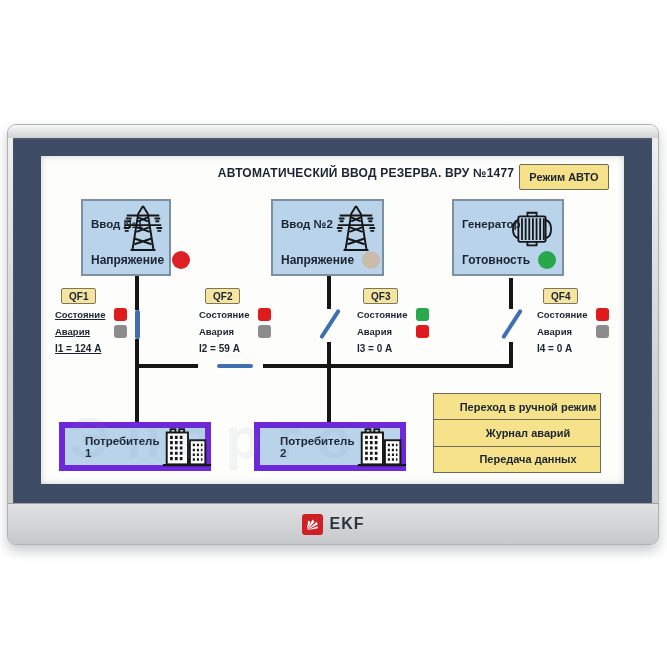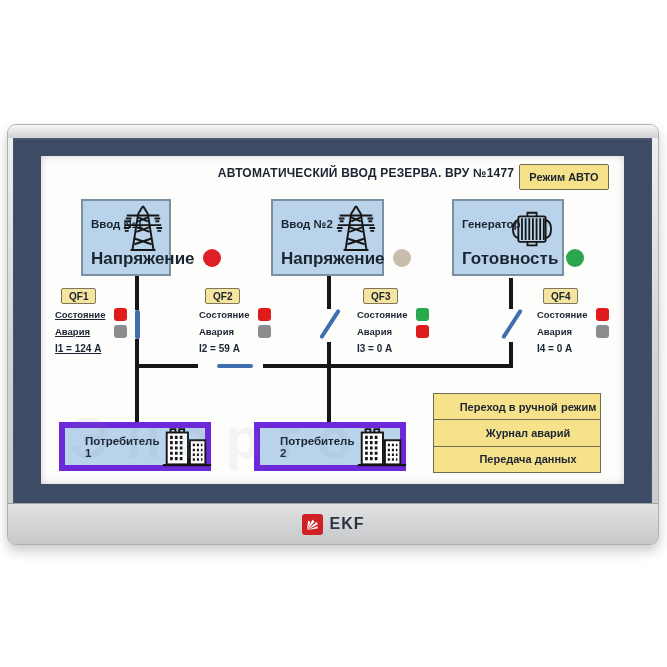--- a/index.html
+++ b/index.html
@@ -37,21 +37,21 @@
     font-size:11px; display:flex; align-items:center; justify-content:center; }
 
   
   .src { position:absolute; top:43px; height:77px; background:#b8d3ea; border:2px solid #7e909f; }
   .s1 { left:40px;  width:90px; }
   .s2 { left:230px; width:113px; }
   .s3 { left:411px; width:112px; }
   .src-name  { position:absolute; left:8px; top:17px; font-size:11.5px; }
   .src-icon  { position:absolute; right:4px; top:3px; }
   .src-icon.motor { right:3px; top:9px; }
-  .src-status{ position:absolute; left:8px; bottom:5px; display:flex; gap:8px; font-size:17px;margin-top:21px; }
+  .src-status{ position:absolute; left:8px; bottom:5px; display:flex; align-items:center; gap:8px; font-size:12px;margin-top:21px; }
   .lamp { width:18px; height:18px; border-radius:50%; }
 
   
   .wire { position:absolute; background:#161616; }
   .brk-closed { position:absolute; background:#3f6fae; border-radius:2px; }
   .brk-open { position:absolute; width:34px; height:4px; background:#3f6fae; border-radius:2px; }
 
   
   .qf { position:absolute; top:132px; width:72px; font-size:9.5px; }
   .qf1 { left:14px;text-decoration:underline; } .qf2 { left:158px; } .qf3 { left:316px; } .qf4 { left:496px; }

